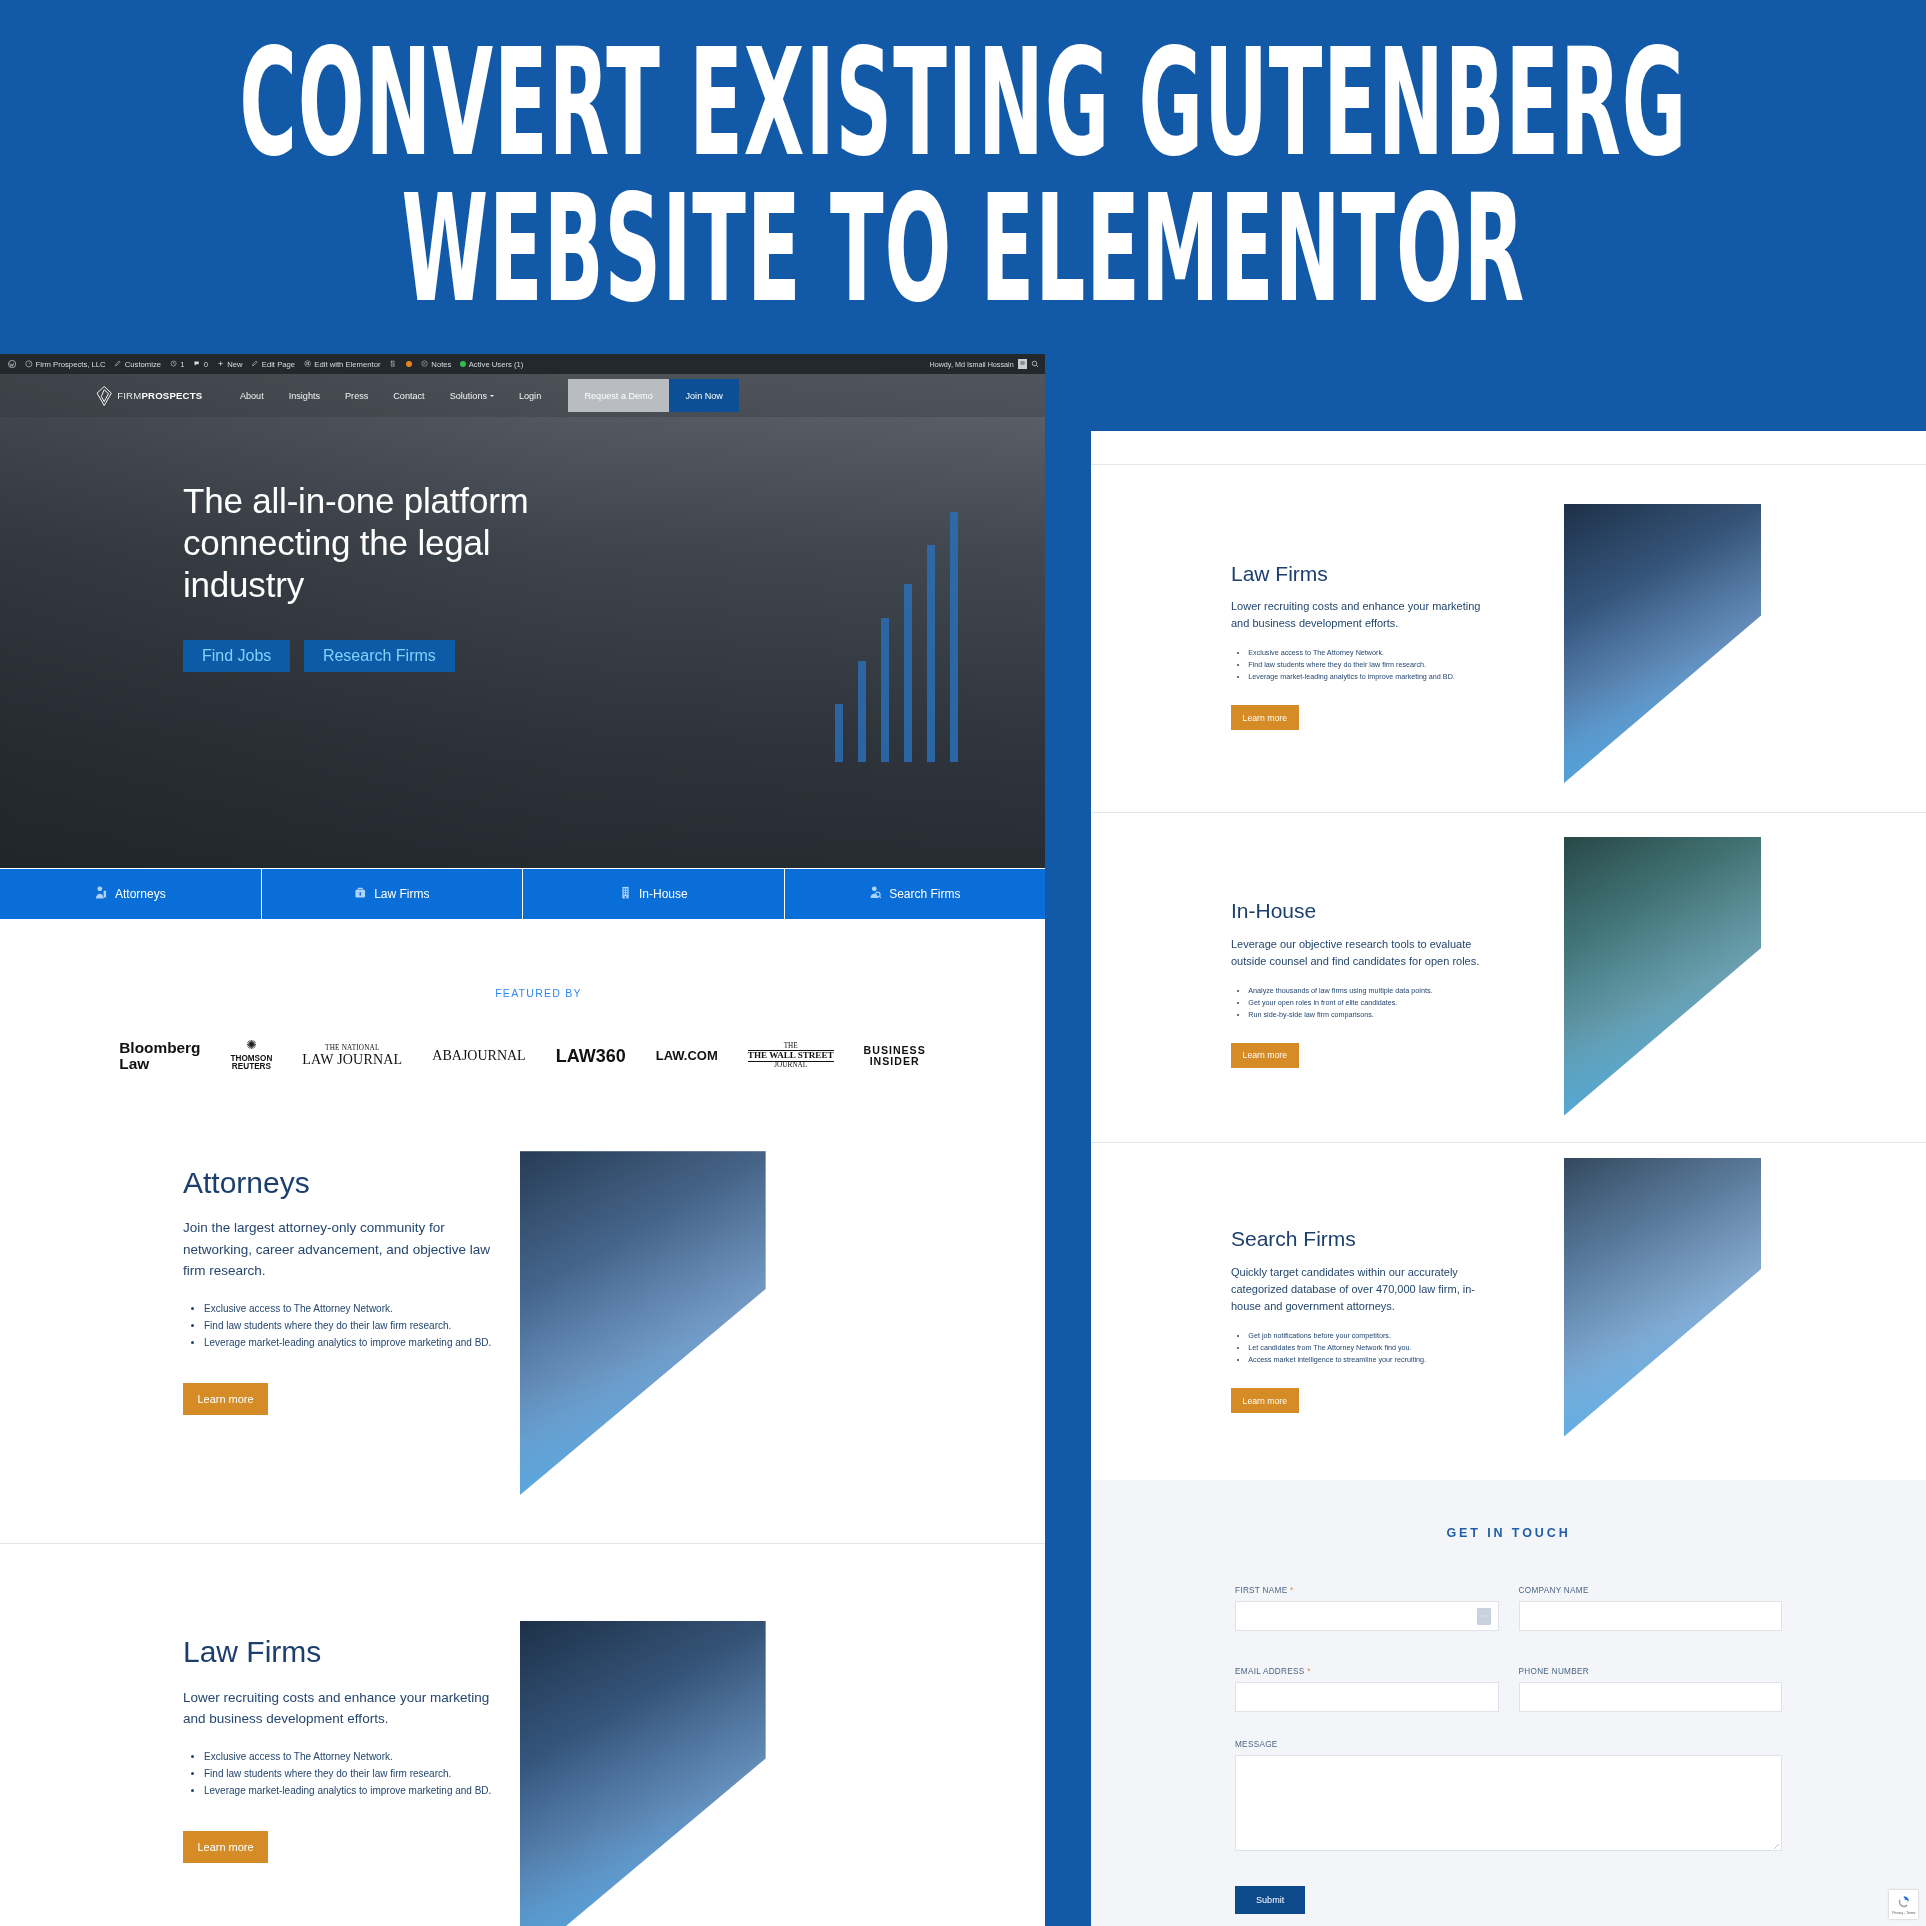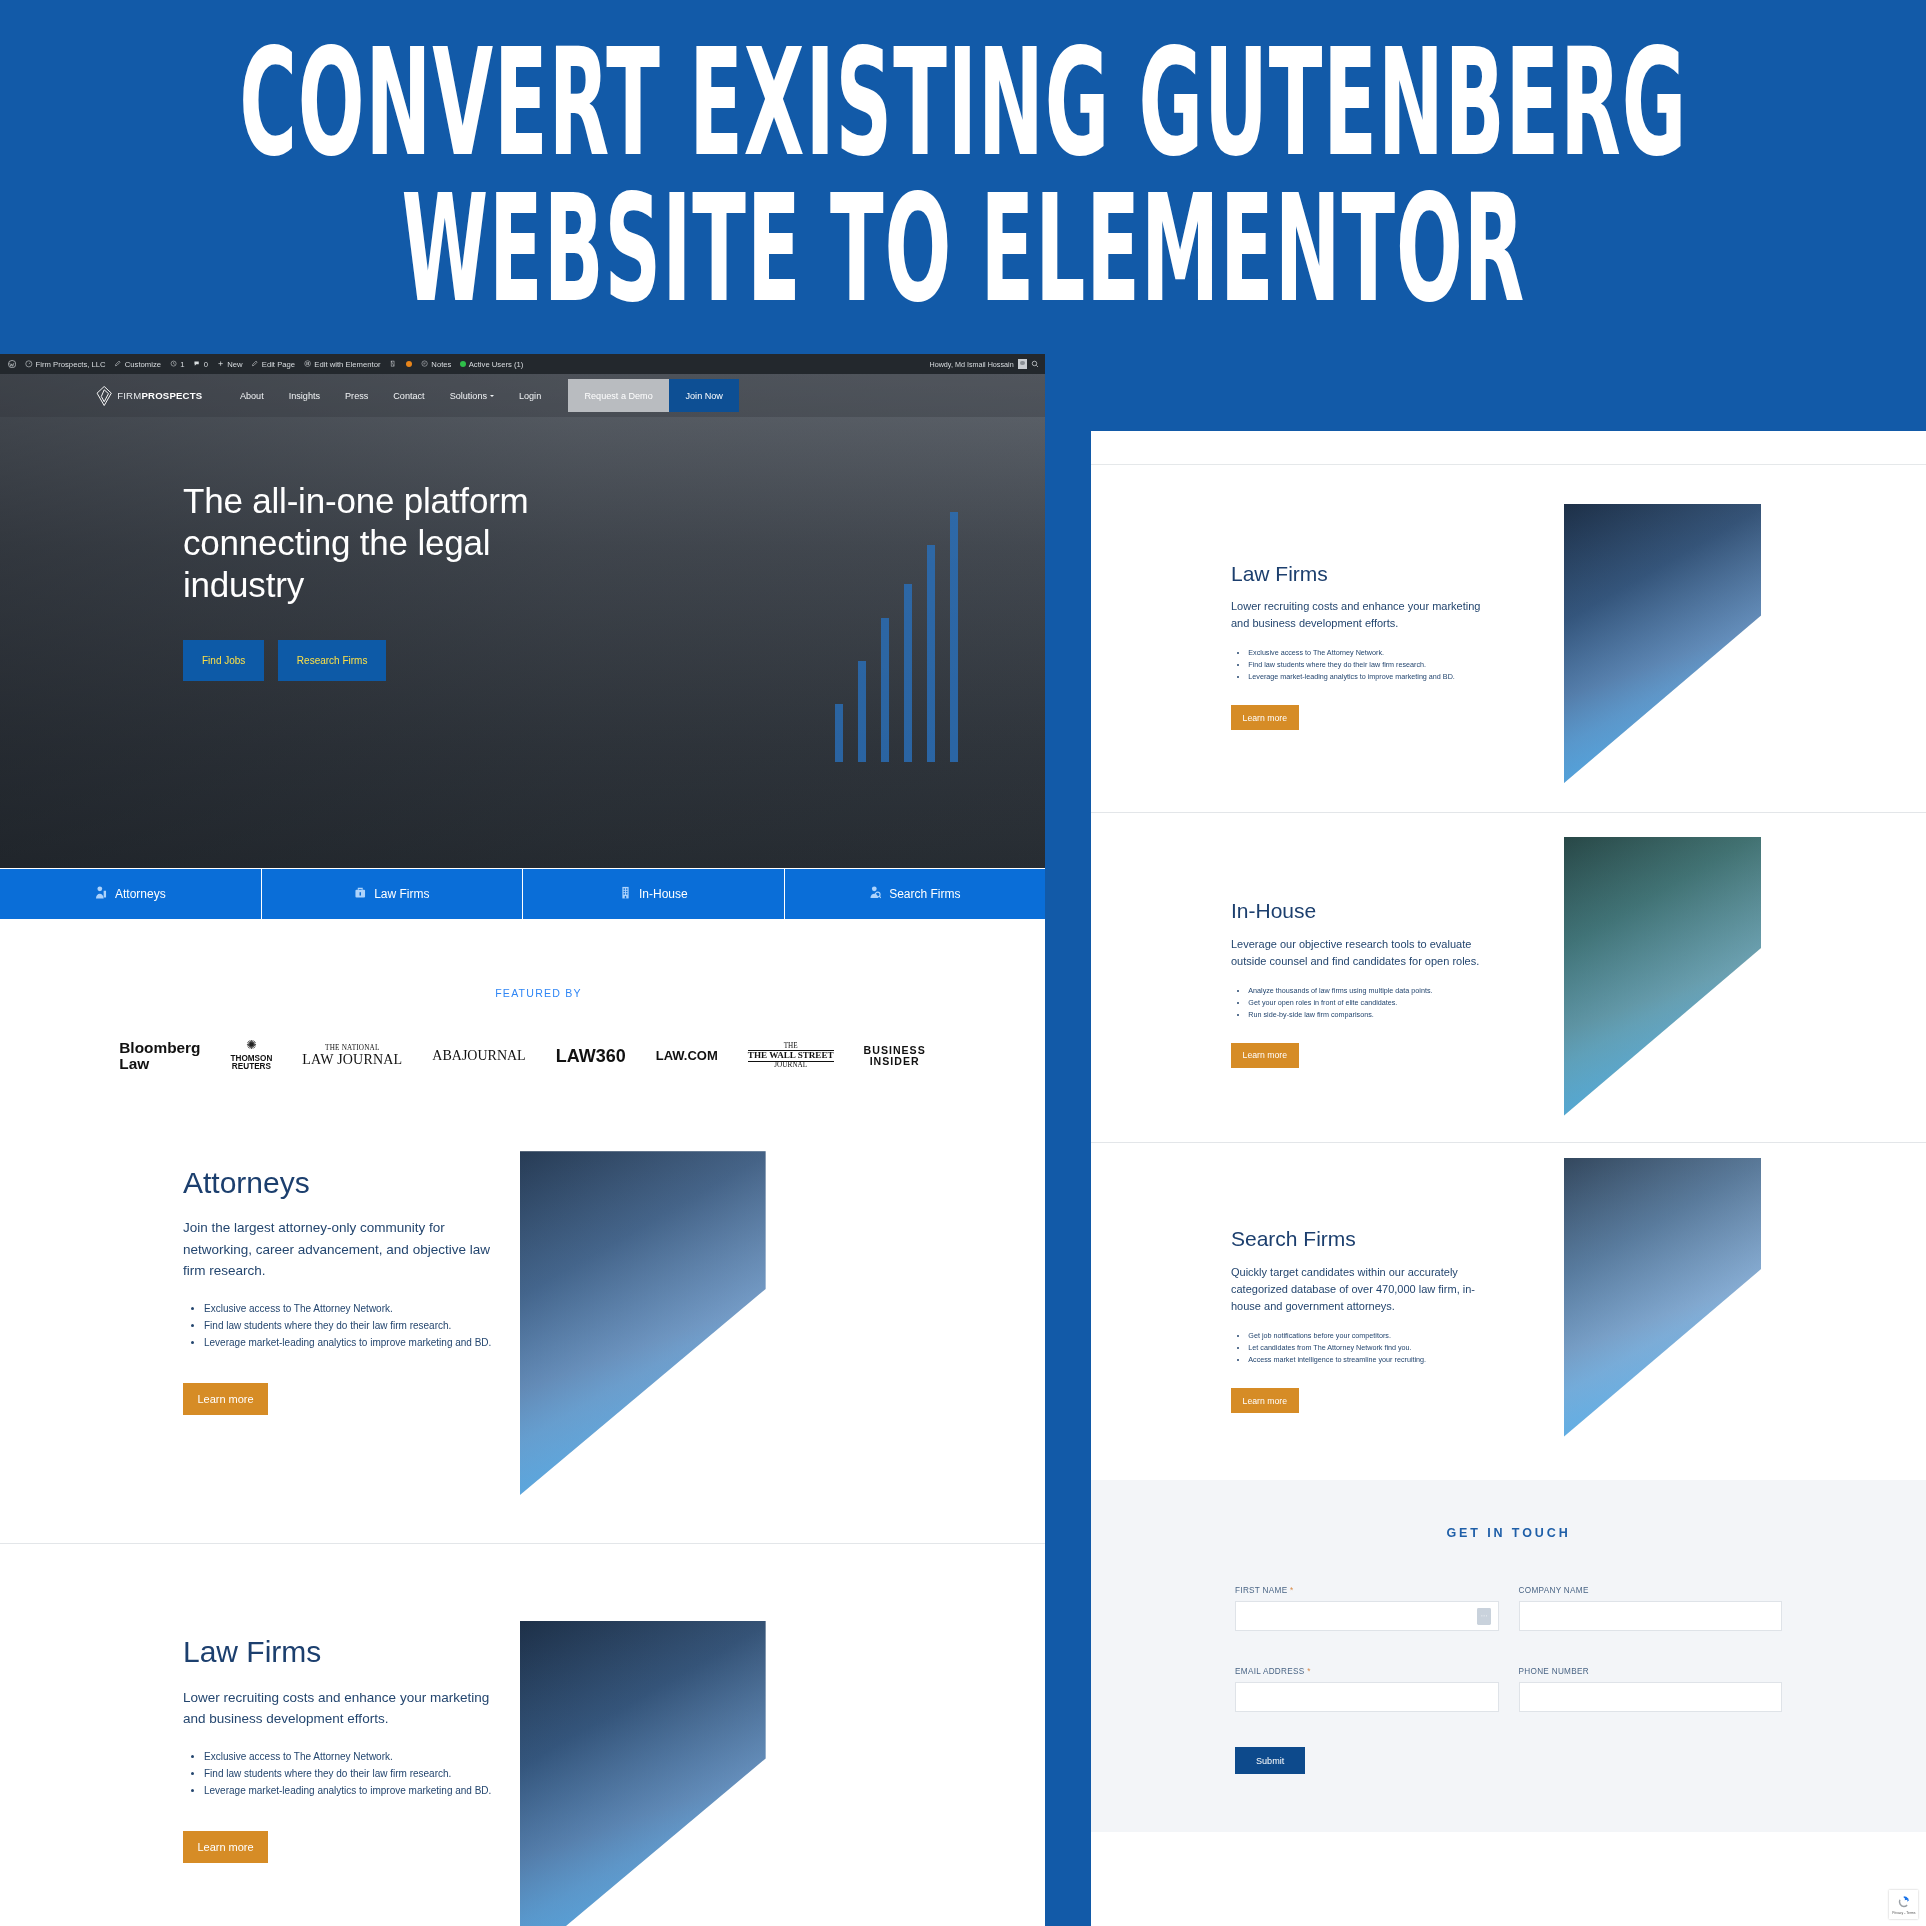--- a/index.html
+++ b/index.html
@@ -76,21 +76,21 @@
   .logo-text .thin { font-weight: 300; color: #e6e9ec; text-align: center; }
   .navlink { color: #f2f4f6; font-size: 9.1px; padding: 0 12.5px; white-space: nowrap; }
   .caret { display: inline-block; margin-left: 2.9px; border-left: 2.4px solid transparent; border-right: 2.4px solid transparent; border-top: 2.9px solid #f2f4f6; vertical-align: middle; }
   .btn-demo { margin-left: 14.4px; background: #b9bcc0; color: #ffffff; font-size: 9.1px; padding: 11.6px 16.4px; }
   .btn-join { background: #0d4f94; color: #ffffff; font-size: 9.1px; padding: 11.6px 16.4px; }
 
   .hero-copy { position: relative; z-index: 4; padding: 63px 0 0 183px; max-width: 568px; }
   .hero-h1 { color: #fff; font-size: 35px; font-weight: 400; line-height: 1.2; letter-spacing: -0.2px; }
   .hero-p { color: #eef1f4; font-size: 13px; line-height: 1.62; margin-top: 30px; max-width: 486px; }
   .hero-btns { margin-top: 34px; display: flex; gap: 13.5px; }
-  .hero-btn { background: #0d5aa7; color: #fde047; font-size: 10px; padding: 15px 19px; }
+  .hero-btn { background: #0d5aa7; color: #7dd3fc; font-size: 16px; padding: 7px 19px; }
 
   
   .tabstrip { display: flex; height: 52px; background: #0a6ed8; border-top: 1.4px solid #ffffff; border-bottom: 1.4px solid #ffffff; }
   .tab { flex: 1; display: flex; align-items: center; justify-content: center; gap: 7.7px; color: #ffffff; font-size: 12px; border-right: 1.4px solid #ffffff; }
   .tab:last-child { border-right: none; }
   .tab svg { opacity: .92; }
 
   
   .featured { text-align: center; padding-top: 67px; }
   .featured-label { color: #2f86f5; font-size: 10.6px; letter-spacing: 1.2px; font-weight: 500; margin-left: 32px; }
@@ -500,20 +500,24 @@
       <div class="fcol">
         <div class="flabel"><span>EMAIL ADDRESS</span> <span class="req">*</span></div>
         <div class="finput"></div>
       </div>
       <div class="fcol">
         <div class="flabel">PHONE NUMBER</div>
         <div class="finput"></div>
       </div>
     </div>
 
+    <div style="margin-top:28px">
+      <div class="flabel">MESSAGE</div>
+      <div class="ftext"></div>
+    </div>
 
     <a class="btn-submit">Submit</a>
   </div>
 
 </div>
 
 <div class="recaptcha">
   <span>
     <svg width="13.5" height="13.5" viewBox="0 0 28 28">
       <path d="M14 4a10 10 0 0 1 8 4l-4 1 1-4" fill="none" stroke="#1a73e8" stroke-width="3"></path>

